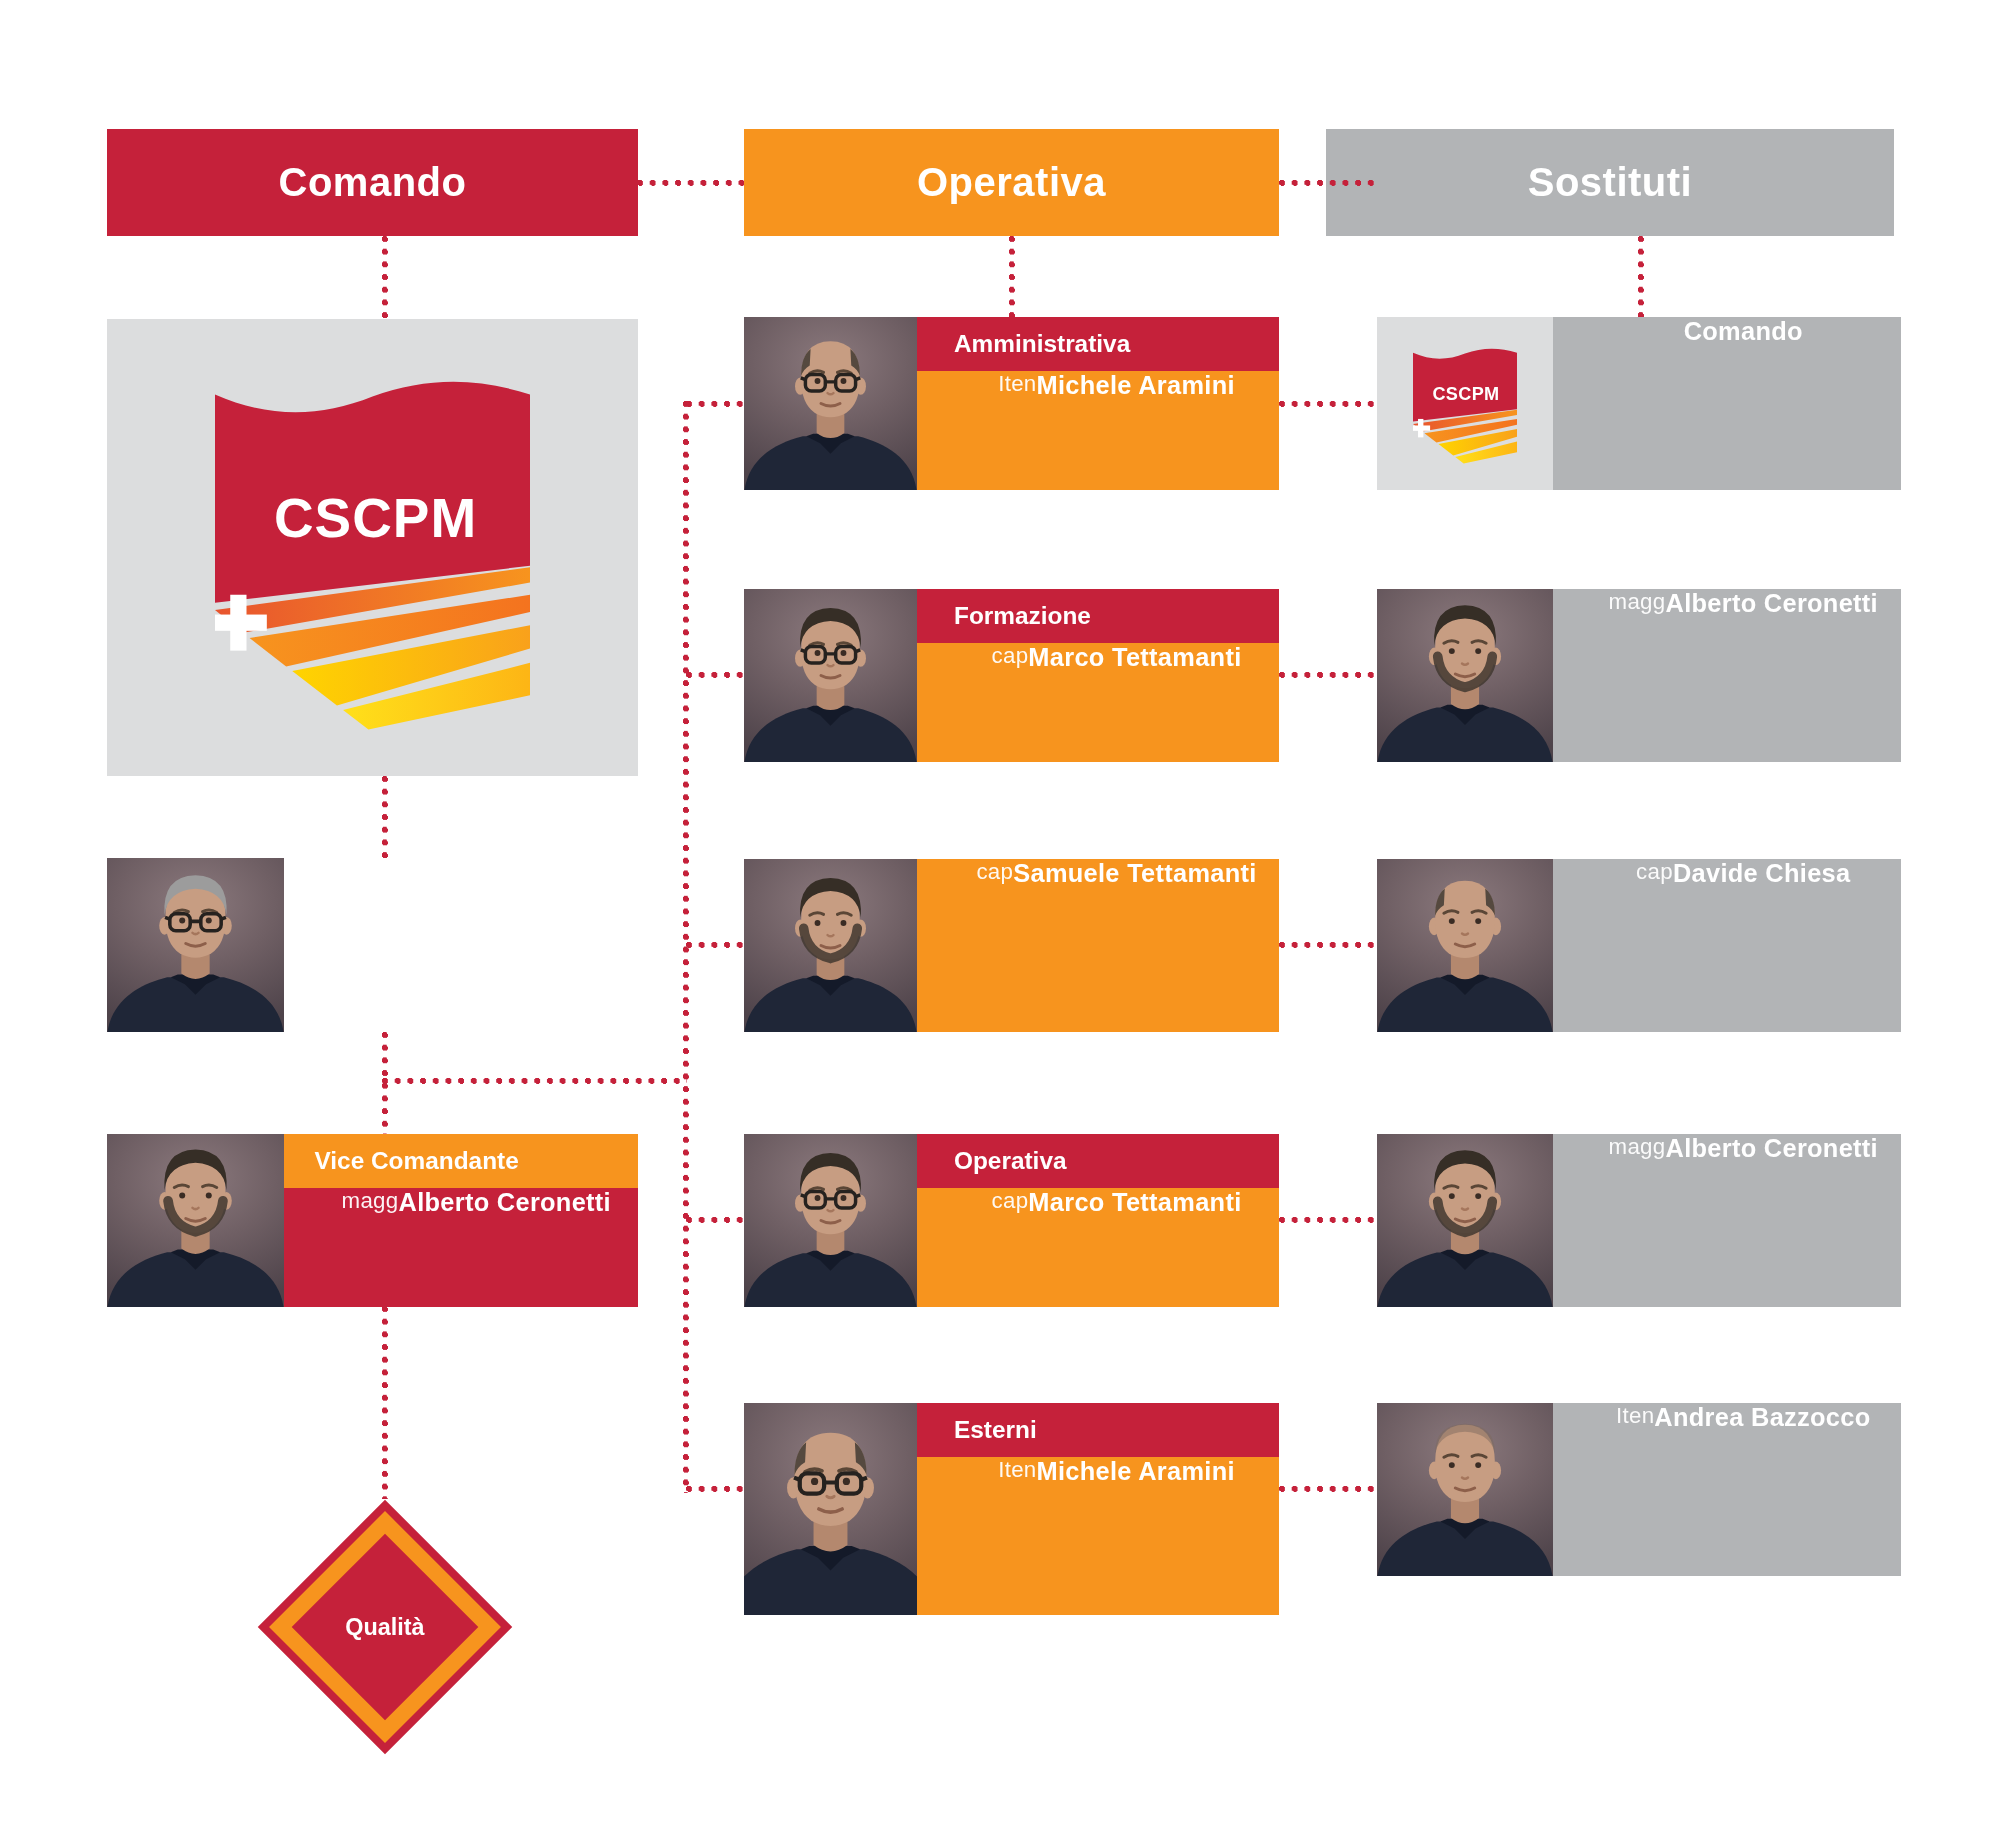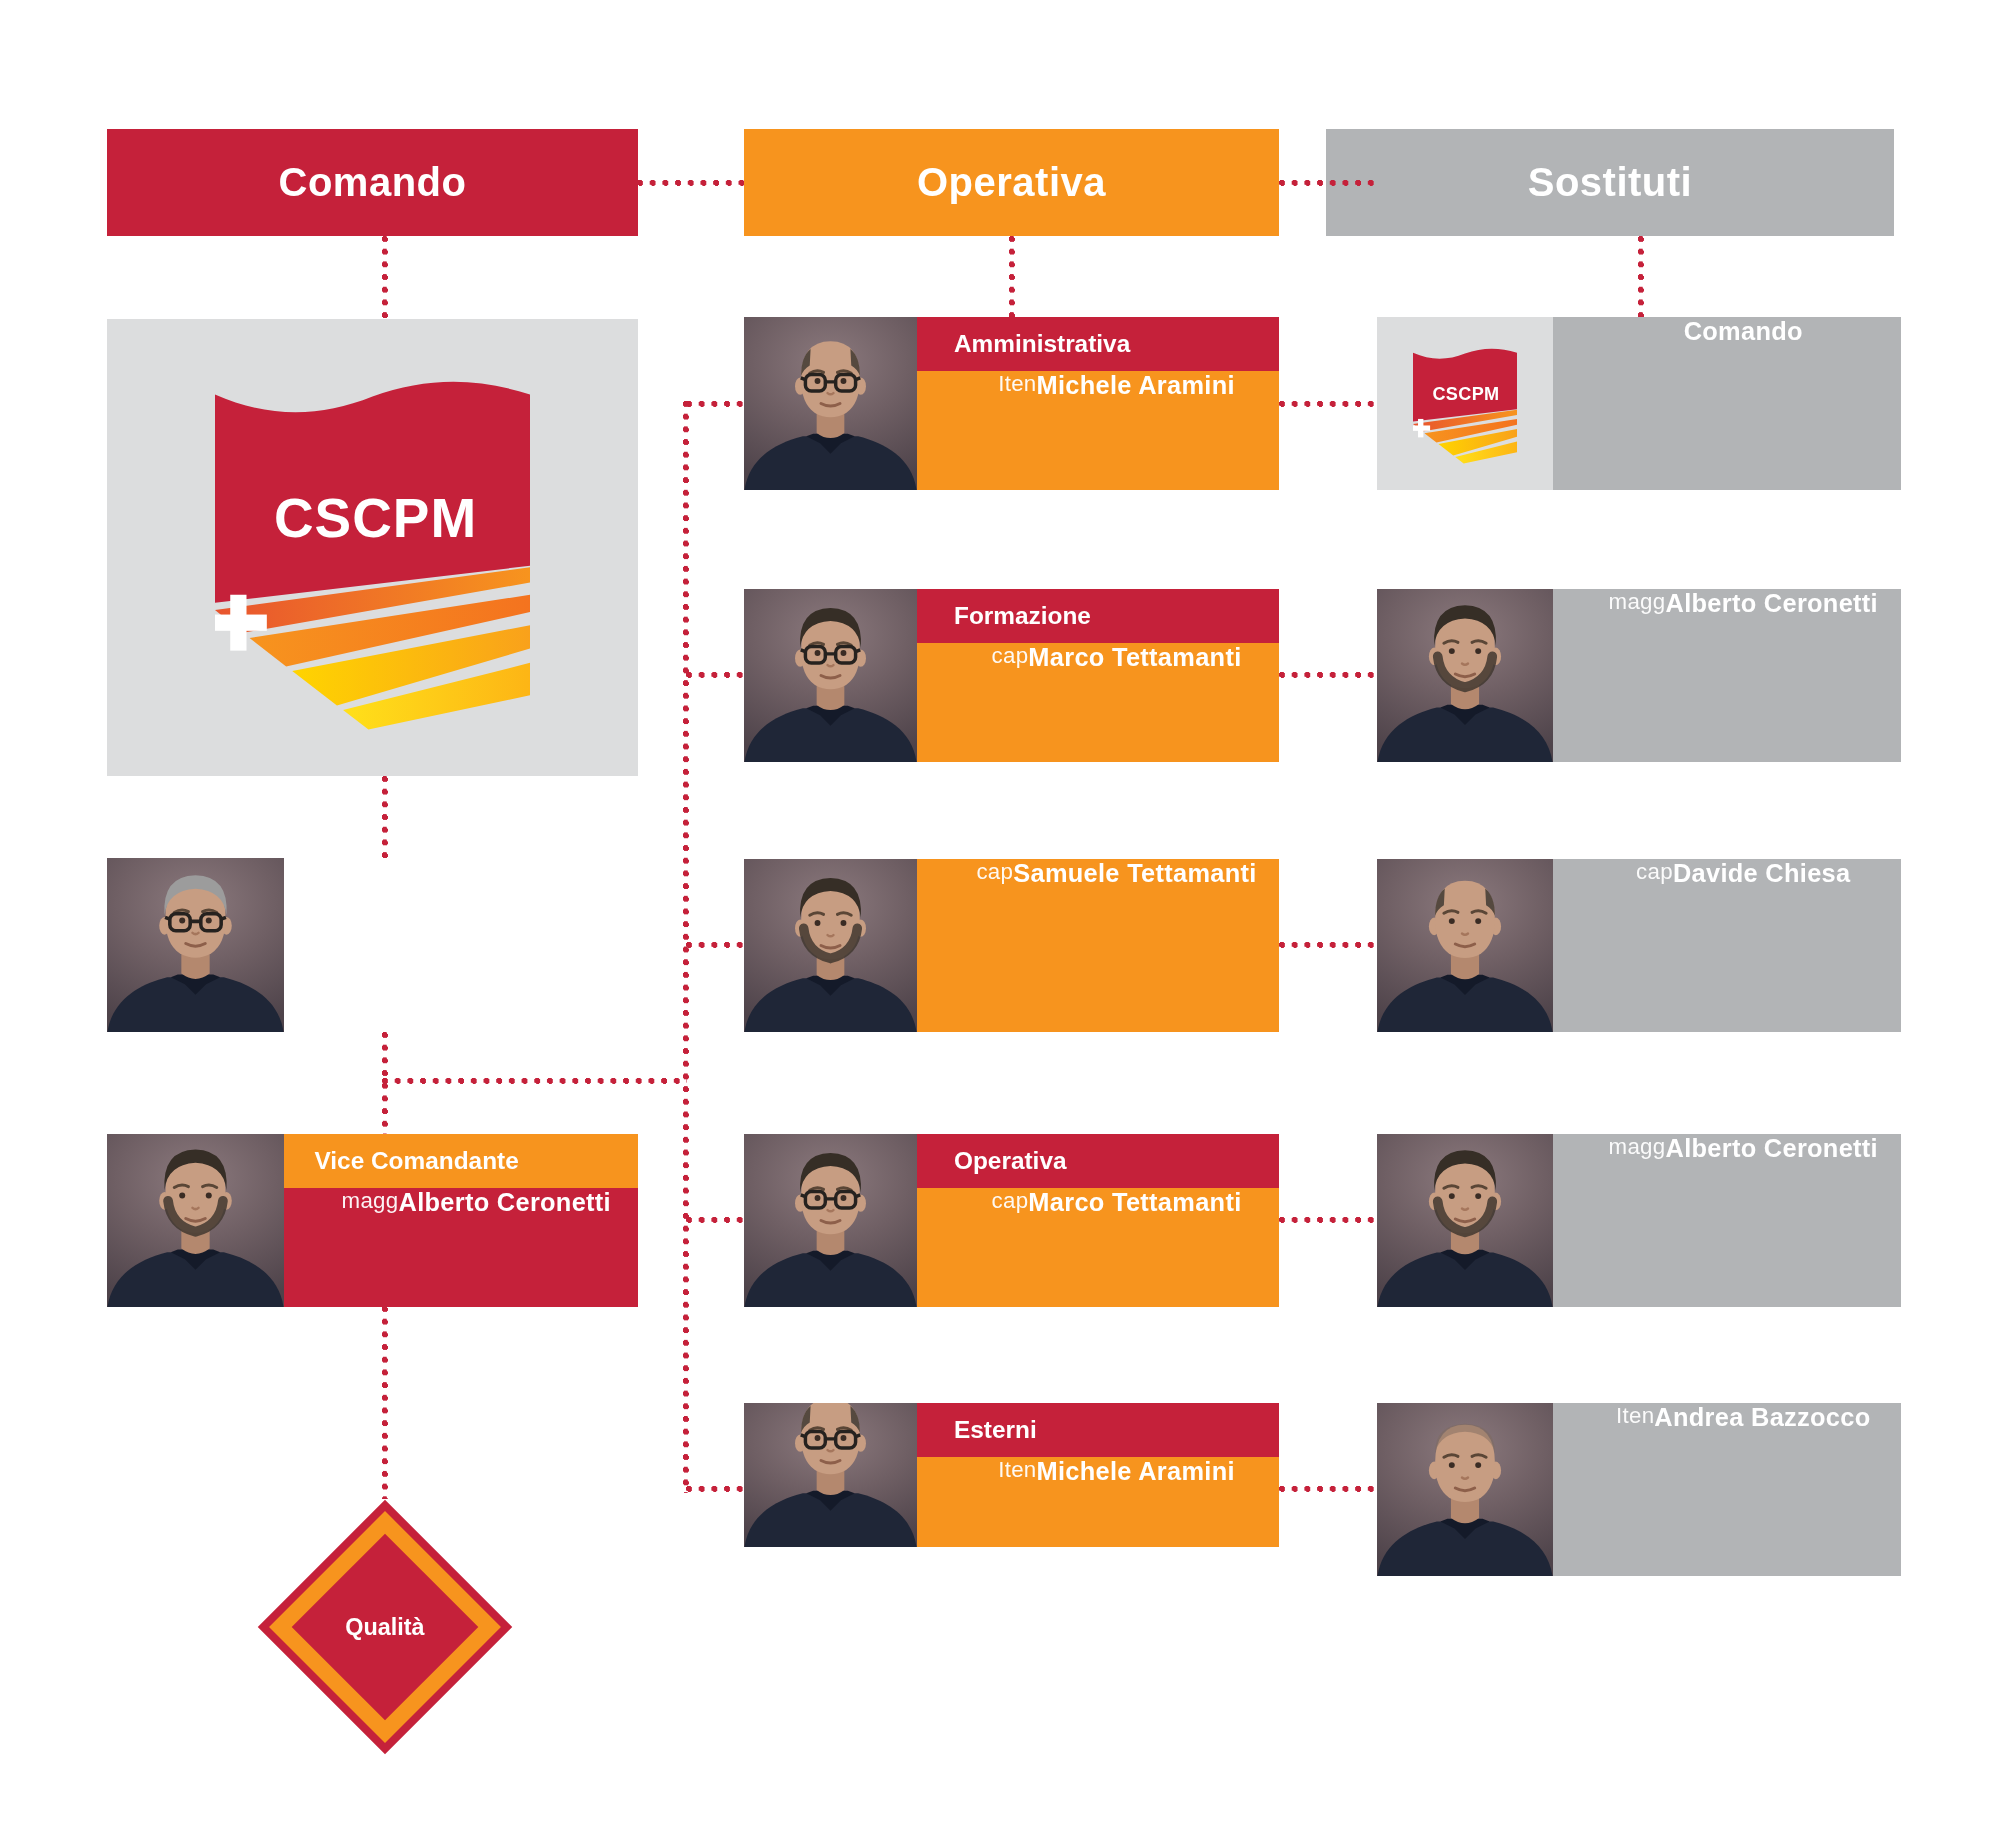--- a/index.html
+++ b/index.html
@@ -287,21 +287,21 @@
     <div class="band-title bg-red pad72">
       <span>Operativa</span>
     </div>
     <div class="band-body bg-orange pad72">
       <div class="rank">cap</div>
       <div class="pname">Marco Tettamanti</div>
     </div>
   </div>
 </div>
 
-<div class="card" style="left:744px;top:1403px;width:535px;height:144px">
+<div class="card" style="left:744px;top:1403px;width:535px;height:212px">
   <div class="photo" style="width:173px">
       <svg viewBox="0 0 100 100" preserveAspectRatio="xMidYMax slice">
         <path d="M0,102 C2,82 18,73 34,69 L66,69 C82,73 98,82 100,102 Z" fill="#1f2637"></path>
         <path d="M36,69 L44,73 L50,79 L56,73 L64,69 L60,67.5 L40,67.5 Z" fill="#141a29"></path>
         <path d="M42,50 h16 v17 q-8,6 -16,0 Z" fill="#b4886e"></path>
         <ellipse cx="32.5" cy="40" rx="3" ry="5" fill="#c79d82"></ellipse>
         <ellipse cx="67.5" cy="40" rx="3" ry="5" fill="#c79d82"></ellipse>
         <path d="M33,36 Q33,14 50,14 Q67,14 67,36 Q67,50 59,55.5 Q50,60.5 41,55.5 Q33,50 33,36 Z" fill="#c79d82"></path>
         <path d="M38,32.5 q4,-2.5 8,-0.5 M54,32 q4,-2 8,0.5" stroke="#5a4636" stroke-width="1.7" fill="none" stroke-linecap="round"></path>
         <circle cx="42.5" cy="37" r="1.7" fill="#3a2c24"></circle>

